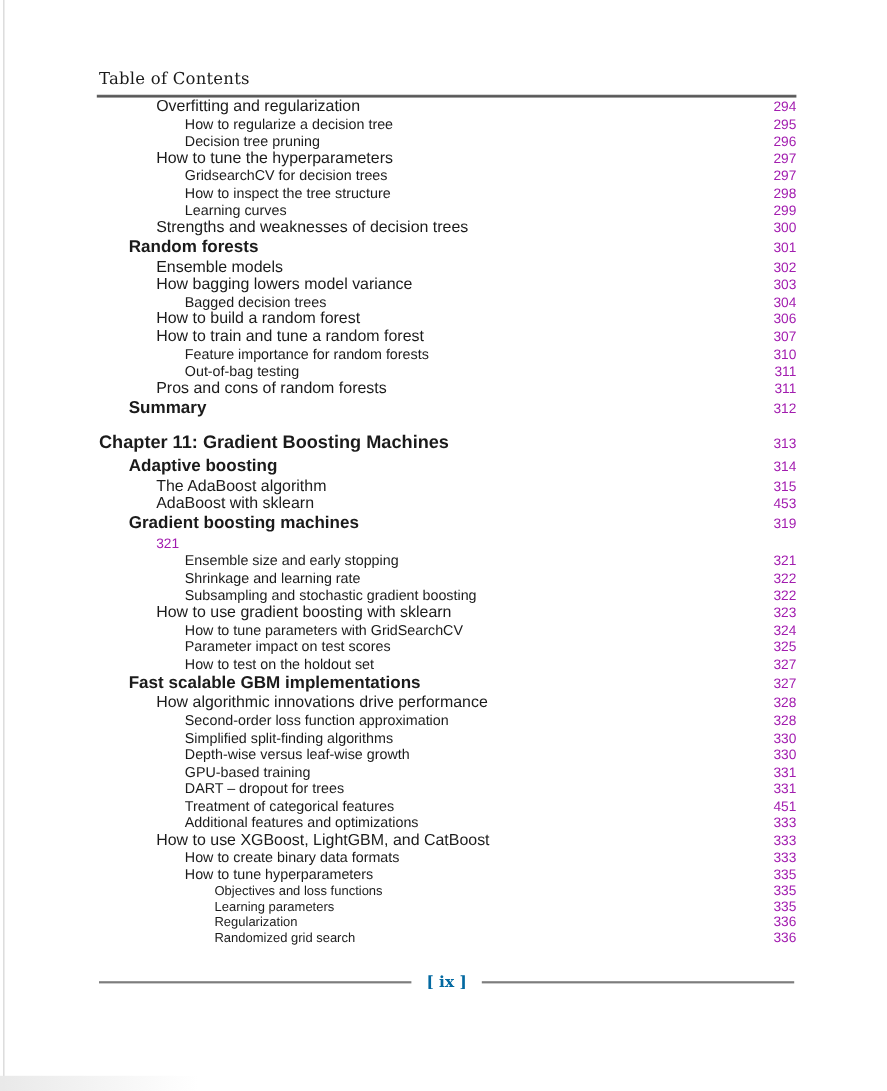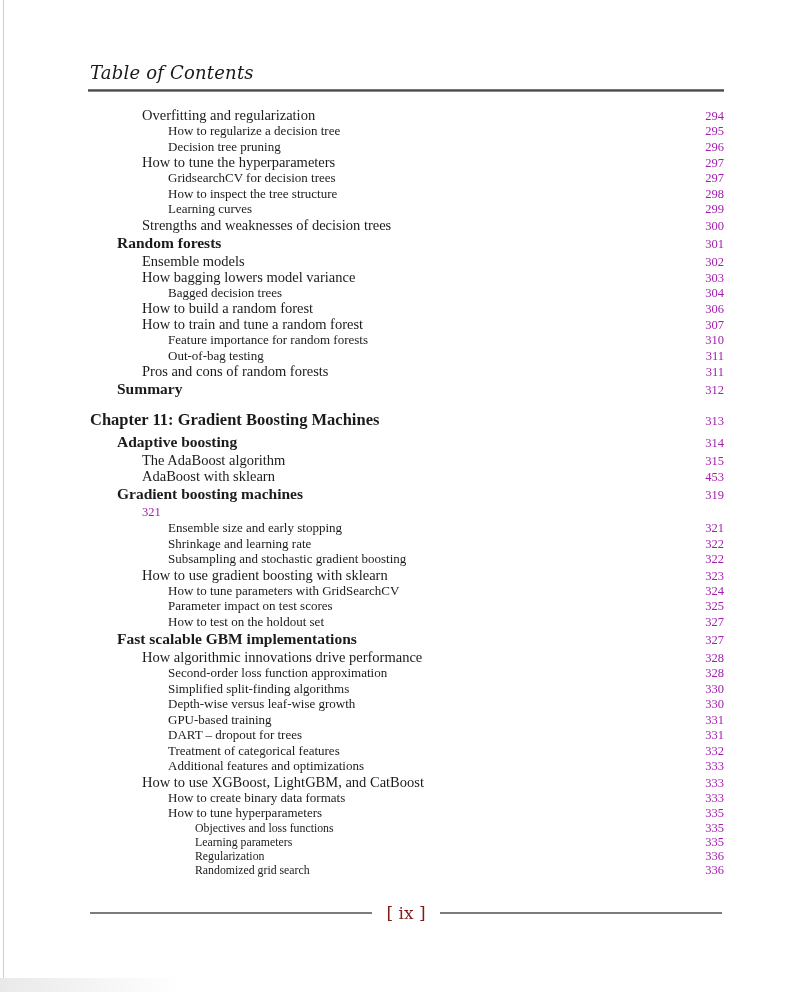--- a/index.html
+++ b/index.html
@@ -35,36 +35,33 @@
     width: 636px;
     top: 0;
   }
 
   
   .header {
     margin-top: 62px;
   }
   .header-title {
     font-family: "DejaVu Serif", serif;
-    font-style: italic;
-    font-size: 18px;
+    font-size: 15px;
     color: #1a1a1a;
     padding-left: 2px;
     letter-spacing: 0.2px;
   }
   .header-rule {
     margin-top: 6px;
     height: 3px;
     background: linear-gradient(#9a9a9a, #3f3f3f 45%, #aeaeae);
   }
 
   
   .toc-list {
-    margin-top: 15px;
-    font-family: Liberation Serif, serif;
   }
   .row {
     display: flex;
     justify-content: space-between;
     align-items: baseline;
   }
   .lbl { white-space: nowrap; }
   .pg {
     font-size: 12.5px;
     font-weight: 400;
@@ -118,23 +115,23 @@
     align-items: center;
     padding: 0 2px;
   }
   .footer-line {
     flex: 1;
     height: 2px;
     background: #7d7d7d;
   }
   .footer-label {
     font-family: "DejaVu Serif", serif;
-    font-weight: 400;
-    font-size: 17px;
-    color: #7f1d1d;
+    font-weight: 700;
+    font-size: 14px;
+    color: #0369a1;
     margin: 0 14px;
     white-space: pre;
   }
 </style>
 </head>
 <body>
 
 <div class="page-left-edge"></div>
 <div class="page-bottom-edge"></div>
 
@@ -292,21 +289,21 @@
       <div class="row lvl-h3">
         <span class="lbl">GPU-based training</span>
         <span class="pg">331</span>
       </div>
       <div class="row lvl-h3">
         <span class="lbl">DART – dropout for trees</span>
         <span class="pg">331</span>
       </div>
       <div class="row lvl-h3">
         <span class="lbl">Treatment of categorical features</span>
-        <span class="pg">332</span>
+        <span class="pg">451</span>
       </div>
       <div class="row lvl-h3">
         <span class="lbl">Additional features and optimizations</span>
         <span class="pg">333</span>
       </div>
       <div class="row lvl-h2">
         <span class="lbl">How to use XGBoost, LightGBM, and CatBoost</span>
         <span class="pg">333</span>
       </div>
       <div class="row lvl-h3">

